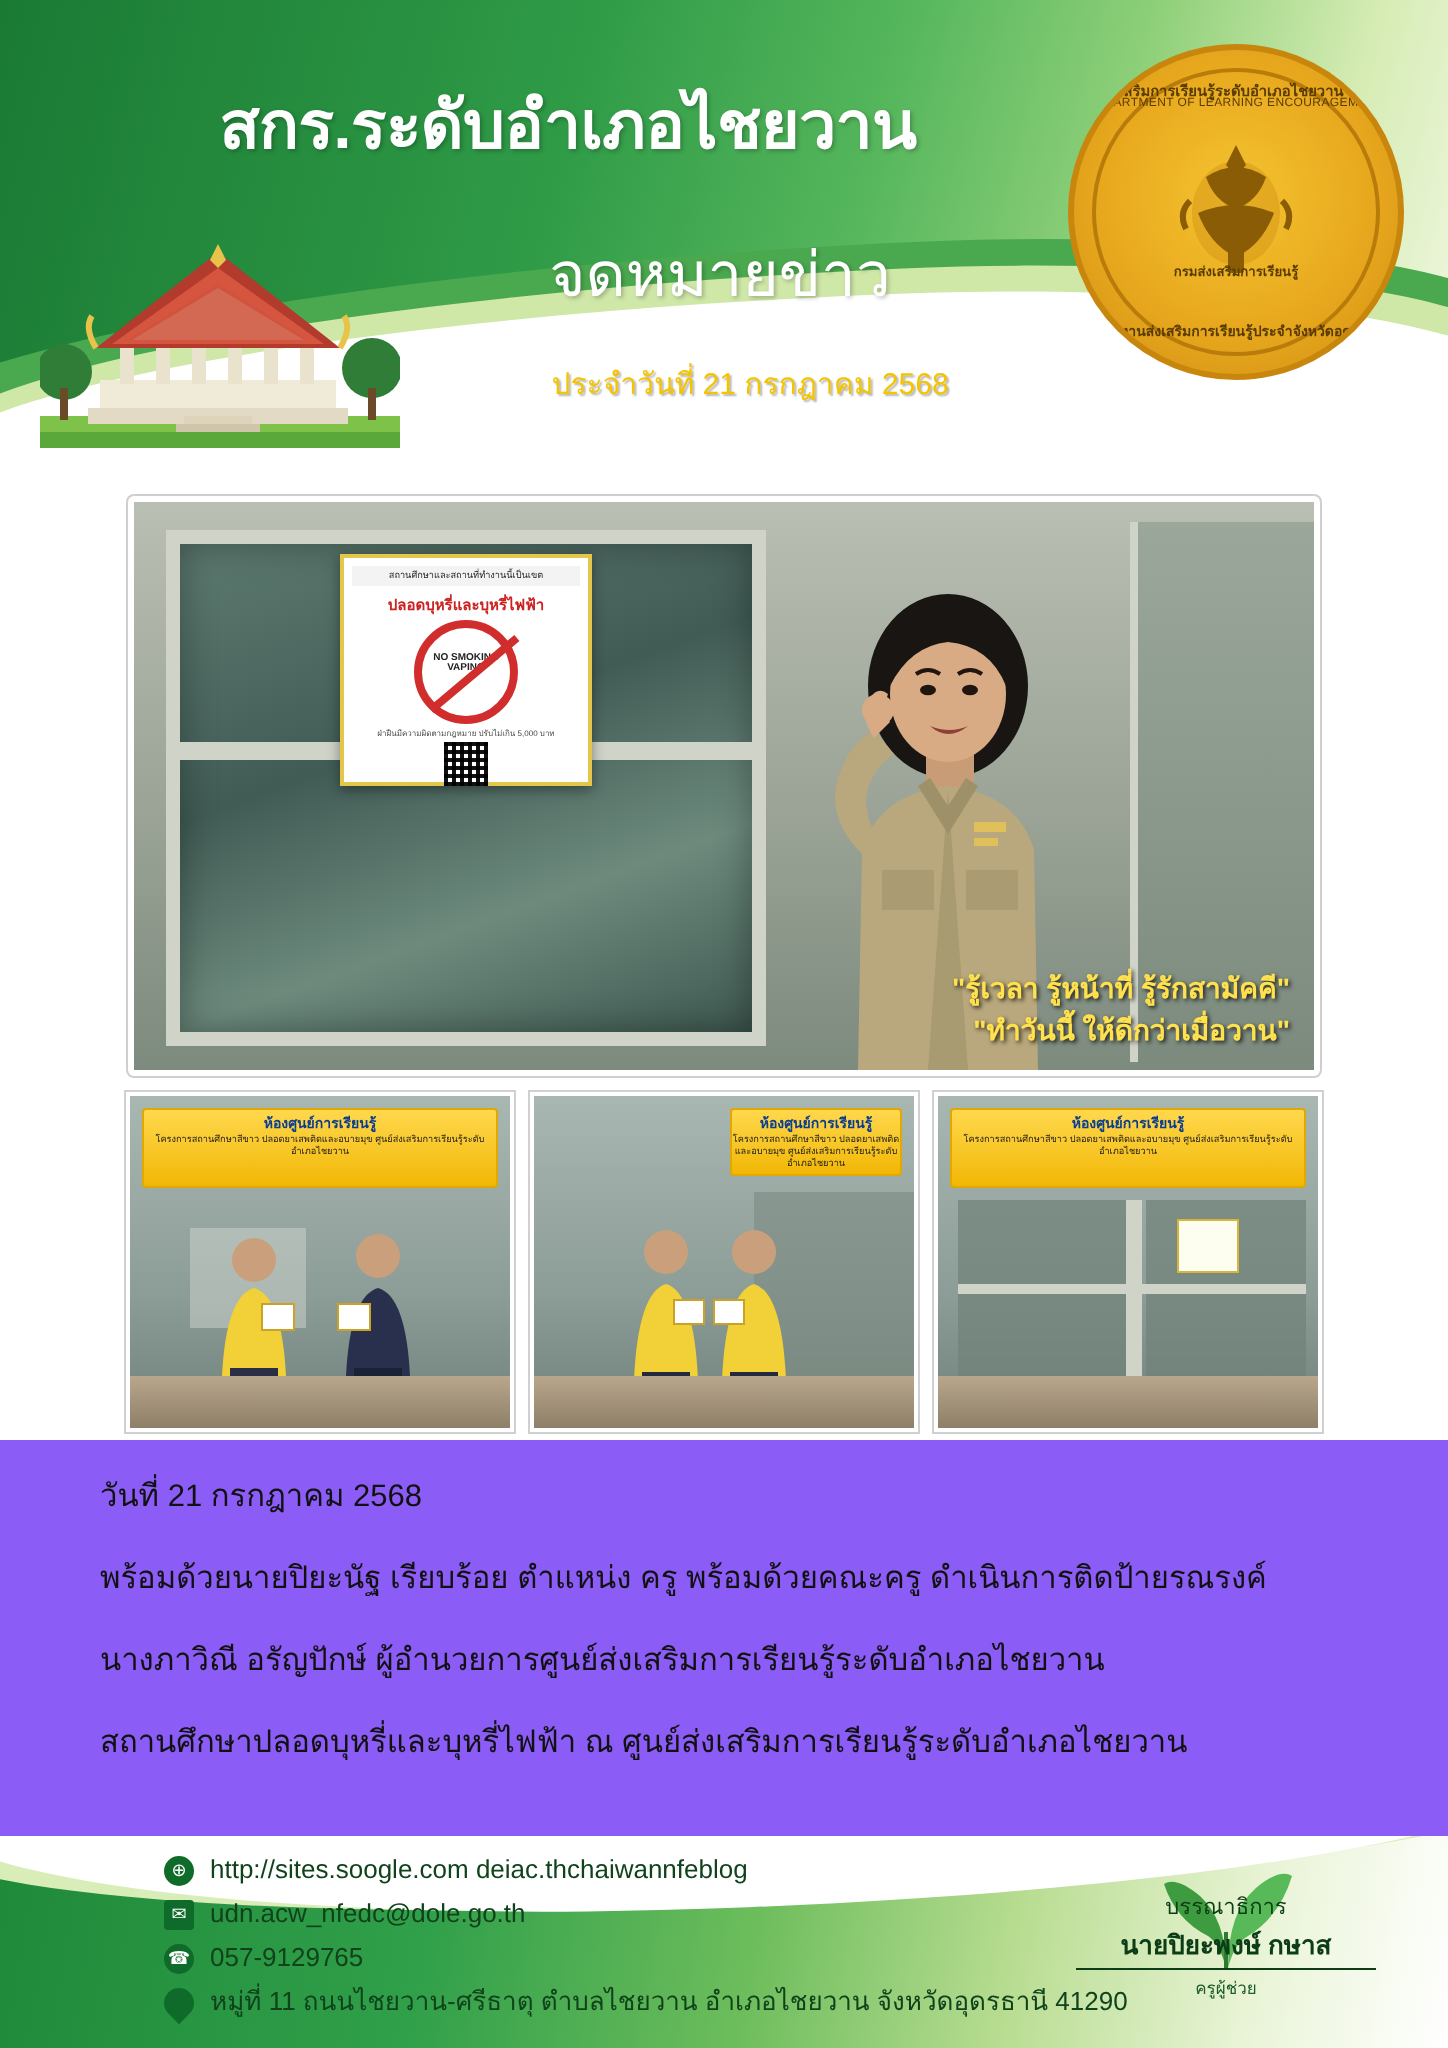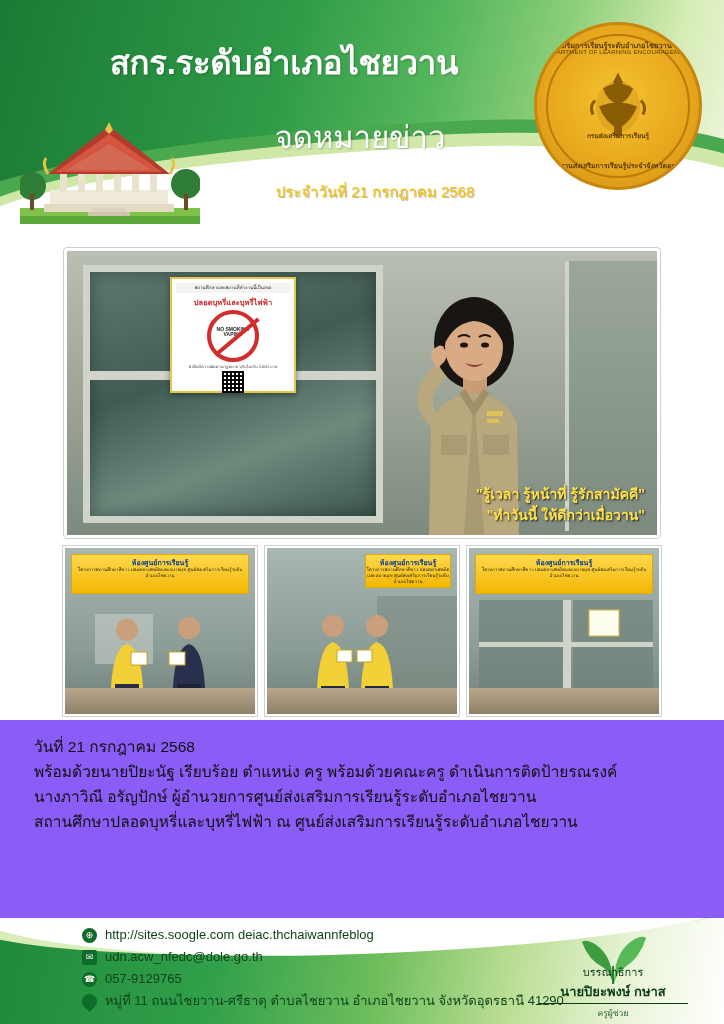--- a/index.html
+++ b/index.html
@@ -353,21 +353,21 @@
   }
 
   
   .body-text {
     margin: 14px 0 0 0;
     padding: 0 34px;
     color: #111111;
     font-size: 15.5px;
     line-height: 1.62;
   }
-  .body-text p { margin: 0; }
+  .body-text p { margin: 16px; }
 
   
   .footer {
     position: absolute;
     left: 0; bottom: 0;
     width: 724px;
     height: 106px;
     background: linear-gradient(100deg,#1f8a3a 0%, #31a04a 30%, #6dbd5c 52%, #b9dd92 70%, #e9f4d6 86%, #ffffff 100%);
     overflow: hidden;
   }
@@ -410,21 +410,21 @@
     display: flex;
     align-items: center;
     justify-content: center;
   }
   .c-ico.sq { border-radius: 2px; }
   .c-ico.pin { border-radius: 50% 50% 50% 0; transform: rotate(-45deg); }
   .c-ico.pin span { transform: rotate(45deg); }
   .editor-box {
     position: absolute;
     right: 16px;
-    bottom: 4px;
+    bottom: 23px;
     width: 190px;
     text-align: center;
     color: #0c3d17;
   }
   .editor-box .ed-title { font-size: 11px; }
   .editor-box .ed-name { font-size: 13px; font-weight: bold; }
   .editor-box .ed-role { font-size: 8.5px; color: #1d5c2a; }
   .leaf {
     position: absolute;
     right: 72px; bottom: 38px;

